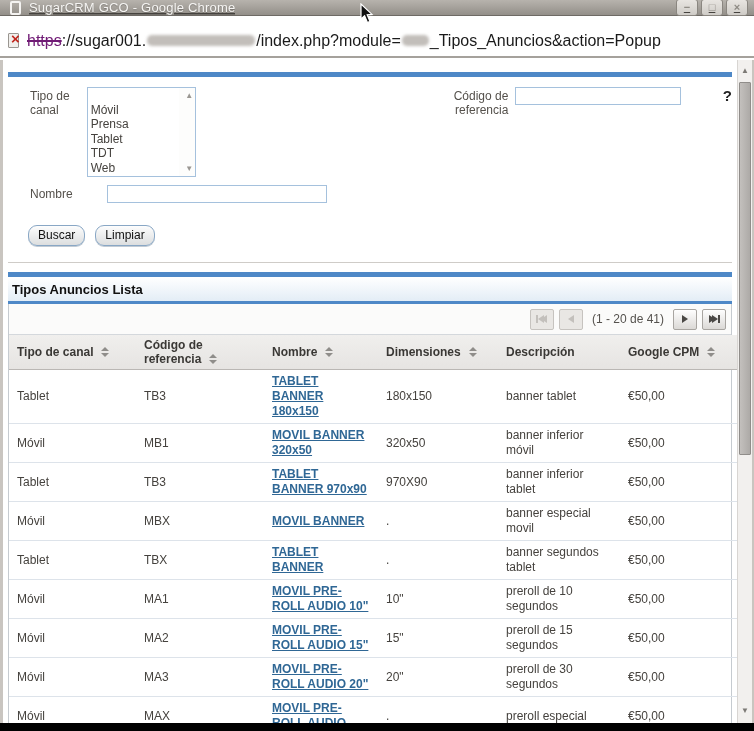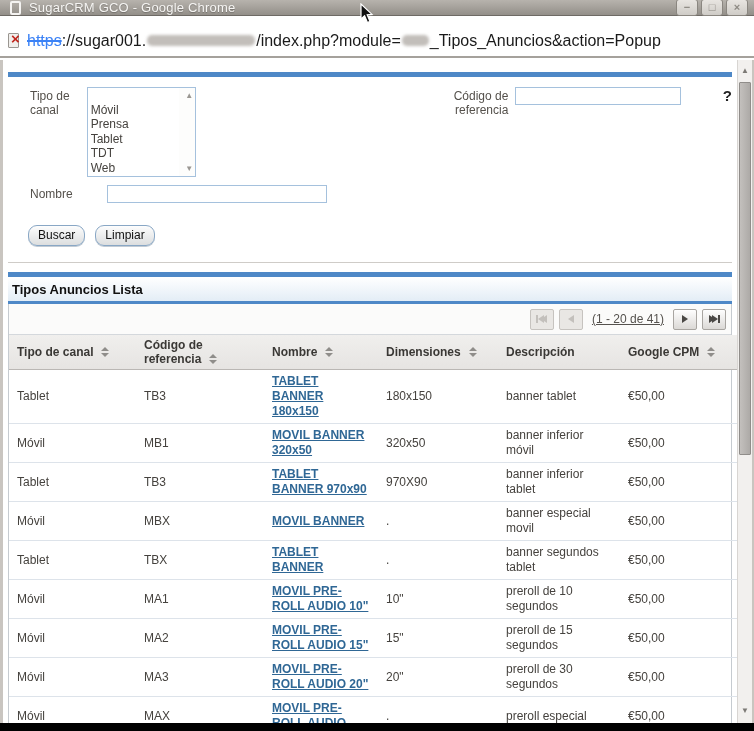--- a/index.html
+++ b/index.html
@@ -10,21 +10,21 @@
     font-size:12px;
     color:#45423e;
     background:#fff;
   }
 
   
   .titlebar {
     position:absolute; top:0; left:0; right:0; height:16px;
     background:linear-gradient(#b7b3ad,#938f89);
     border-bottom:1px solid #6e6a65;
-    display:flex; align-items:center; padding:0 6px;
+    display:flex; align-items:center; padding:0 6px;text-decoration:underline;
   }
   .titlebar-icon {
     width:11px; height:14px; border:2px solid #f4f3f1; border-radius:2px;
     background:transparent; margin:0 8px 0 4px; flex:none;
   }
   .titlebar-title {
     color:#f6f5f3; font-size:13px; letter-spacing:.2px;
     text-shadow:0 1px 1px rgba(0,0,0,.25);
     white-space:nowrap; overflow:hidden;
   }
@@ -44,21 +44,21 @@
   }
   .cert-icon { position:relative; width:13px; height:15px; margin-right:6px; flex:none; }
   .cert-page {
     position:absolute; left:0; top:0; width:11px; height:15px;
     background:#f1efec; border:1px solid #9a9691; border-radius:1px;
   }
   .cert-x {
     position:absolute; left:3px; top:-2px; color:#c0251c;
     font-size:15px; font-weight:bold; line-height:15px;
   }
-  .url-https { color:#3b82f6; text-decoration:line-through; text-decoration-thickness:2px; }
+  .url-https { color:#701a75; text-decoration:line-through; text-decoration-thickness:2px; }
   .redacted {
     display:inline-block; height:11px; border-radius:5px;
     background:#c2beba; filter:blur(1.5px); vertical-align:baseline; margin:0 1px;
   }
   .redacted.host { width:108px; }
   .redacted.module { width:27px; }
 
   .cursor { position:absolute; left:360px; top:3px; z-index:50; }
 
   
@@ -141,21 +141,21 @@
     width:24px; height:21px; border:1px solid #a8a5a1; border-radius:2px;
     background:linear-gradient(#fefefe,#dbd9d6);
     display:flex; align-items:center; justify-content:center; gap:0;
   }
   .pgbtn.disabled { background:#e9e7e4; border-color:#c6c3bf; }
   .pgbtn .tri-l { width:0; height:0; border-top:4px solid transparent; border-bottom:4px solid transparent; border-right:6px solid #4a4845; }
   .pgbtn .tri-r { width:0; height:0; border-top:4px solid transparent; border-bottom:4px solid transparent; border-left:6px solid #4a4845; }
   .pgbtn .vbar { width:2px; height:8px; background:#4a4845; }
   .pgbtn.disabled .tri-l { border-right-color:#c3c0bc; }
   .pgbtn.disabled .vbar { background:#c3c0bc; }
-  .pg-range { margin:0 4px;text-decoration:underline; }
+  .pg-range { margin:0 4px; }
 
   
   table { border-collapse:collapse; width:100%; table-layout:fixed; }
   thead th {
     background:linear-gradient(#f0efed,#e6e4e2);
     border-bottom:1px solid #bab7b4;
     text-align:left; font-weight:bold; color:#3a3835; font-size:12px;
     padding:3px 8px; height:30px; vertical-align:middle; line-height:14px;
   }
   tbody td {

